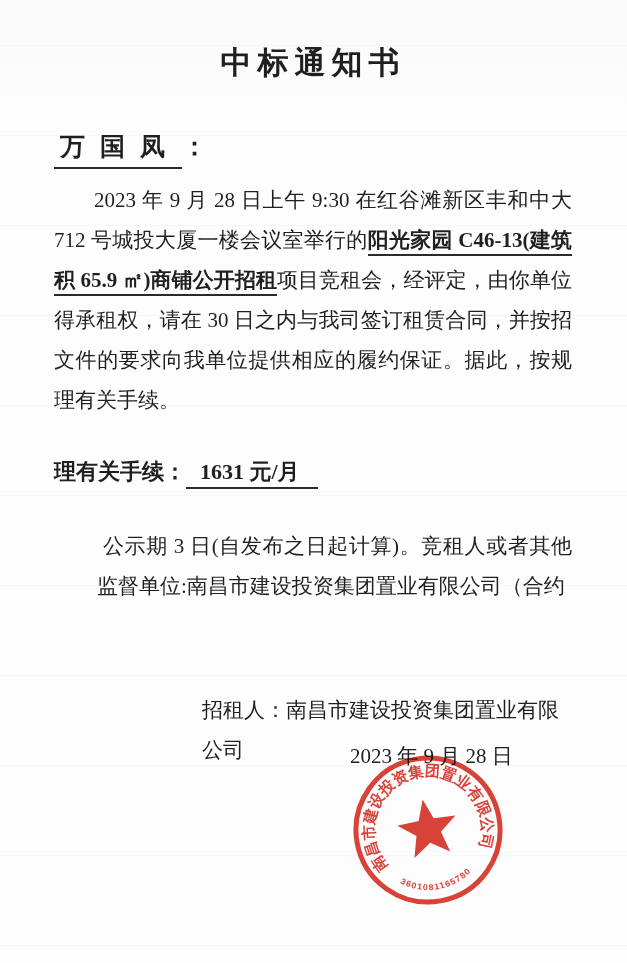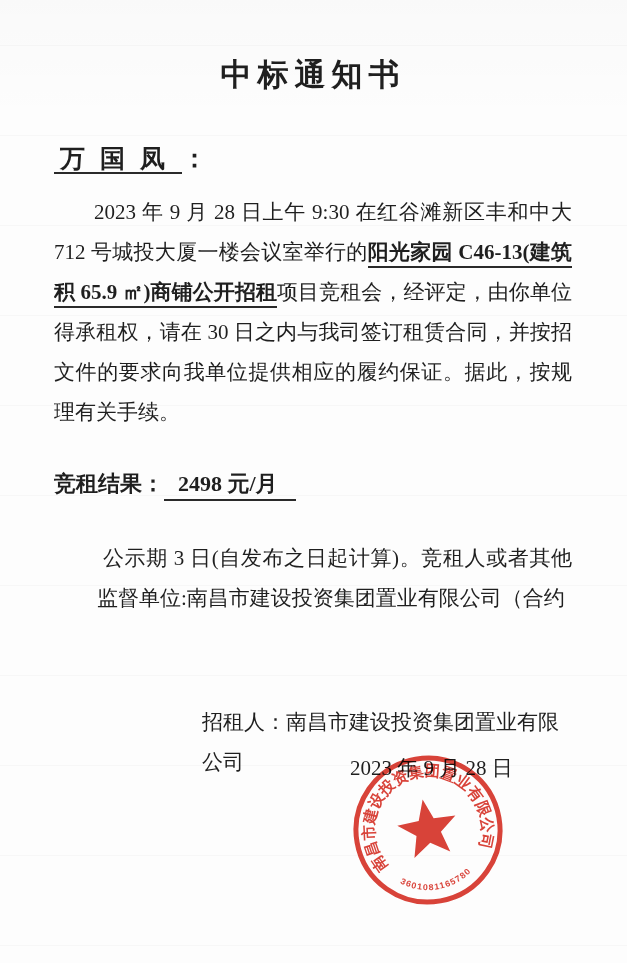--- a/index.html
+++ b/index.html
@@ -7,31 +7,31 @@
     position:relative;
     width:627px;height:963px;
     margin:0 auto;
     overflow:hidden;
     color:#1f1f1f;
     background:
       linear-gradient(180deg, rgba(0,0,0,0.015), rgba(0,0,0,0) 120px),
       repeating-linear-gradient(180deg,#fdfdfd 0 45px,#f7f7f7 45px 46px,#fdfdfd 46px 90px);
     font-family:"Liberation Serif","DejaVu Serif",serif;
   }
-  .content{position:absolute;left:54px;right:55px;top:16px;}
+  .content{position:absolute;left:54px;right:55px;top:4px;}
   .title{
     margin:38px 0 0 0;
     font-size:31px;font-weight:700;
     letter-spacing:6px;text-align:center;
   }
   .addressee{margin-top:46px;font-size:25px;font-weight:700;line-height:34px;}
   .addr-name{
     letter-spacing:15px;
     border-bottom:2.5px solid #2a2a2a;
-    padding:0 2px 0 6px;
+    padding:0 2px 7px 6px;
     margin-top:40px;
   }
   .para{font-size:21px;line-height:40px;}
   .p1{margin-top:16px;}
   .line{height:40px;overflow:hidden;text-align:justify;}
   .jlast{text-align-last:justify;}
   .ind1{padding-left:40px;}
   .ind2{padding-left:49px;}
   .ind3{padding-left:43px;text-align:left;text-align-last:left;}
   .noj{text-align:left;text-align-last:left;}
@@ -61,21 +61,21 @@
 
     <div class="para p1">
       <div class="line jlast ind1">2023 年 9 月 28 日上午 9:30 在红谷滩新区丰和中大道</div>
       <div class="line jlast"><span>712 号城投大厦一楼会议室举行的</span><span class="em">阳光家园 C46-13(建筑面</span></div>
       <div class="line jlast"><span class="em">积 65.9 ㎡)商铺公开招租</span><span>项目竞租会，经评定，由你单位获</span></div>
       <div class="line jlast">得承租权，请在 30 日之内与我司签订租赁合同，并按招租</div>
       <div class="line jlast">文件的要求向我单位提供相应的履约保证。据此，按规定办</div>
       <div class="line noj">理有关手续。</div>
     </div>
 
-    <div class="result"><span>竞租结果：</span><span class="result-value">2498 元/月</span></div>
+    <div class="result"><span>理有关手续：</span><span class="result-value">1631 元/月</span></div>
 
     <div class="para p2">
       <div class="line jlast ind2">公示期 3 日(自发布之日起计算)。竞租人或者其他利害</div>
       <div class="line ind3">监督单位:南昌市建设投资集团置业有限公司（合约部）</div>
     </div>
 
     <div class="lessor">招租人：南昌市建设投资集团置业有限公司</div>
     <div class="dateline">2023 年 9 月 28 日</div>
 
   </div>

